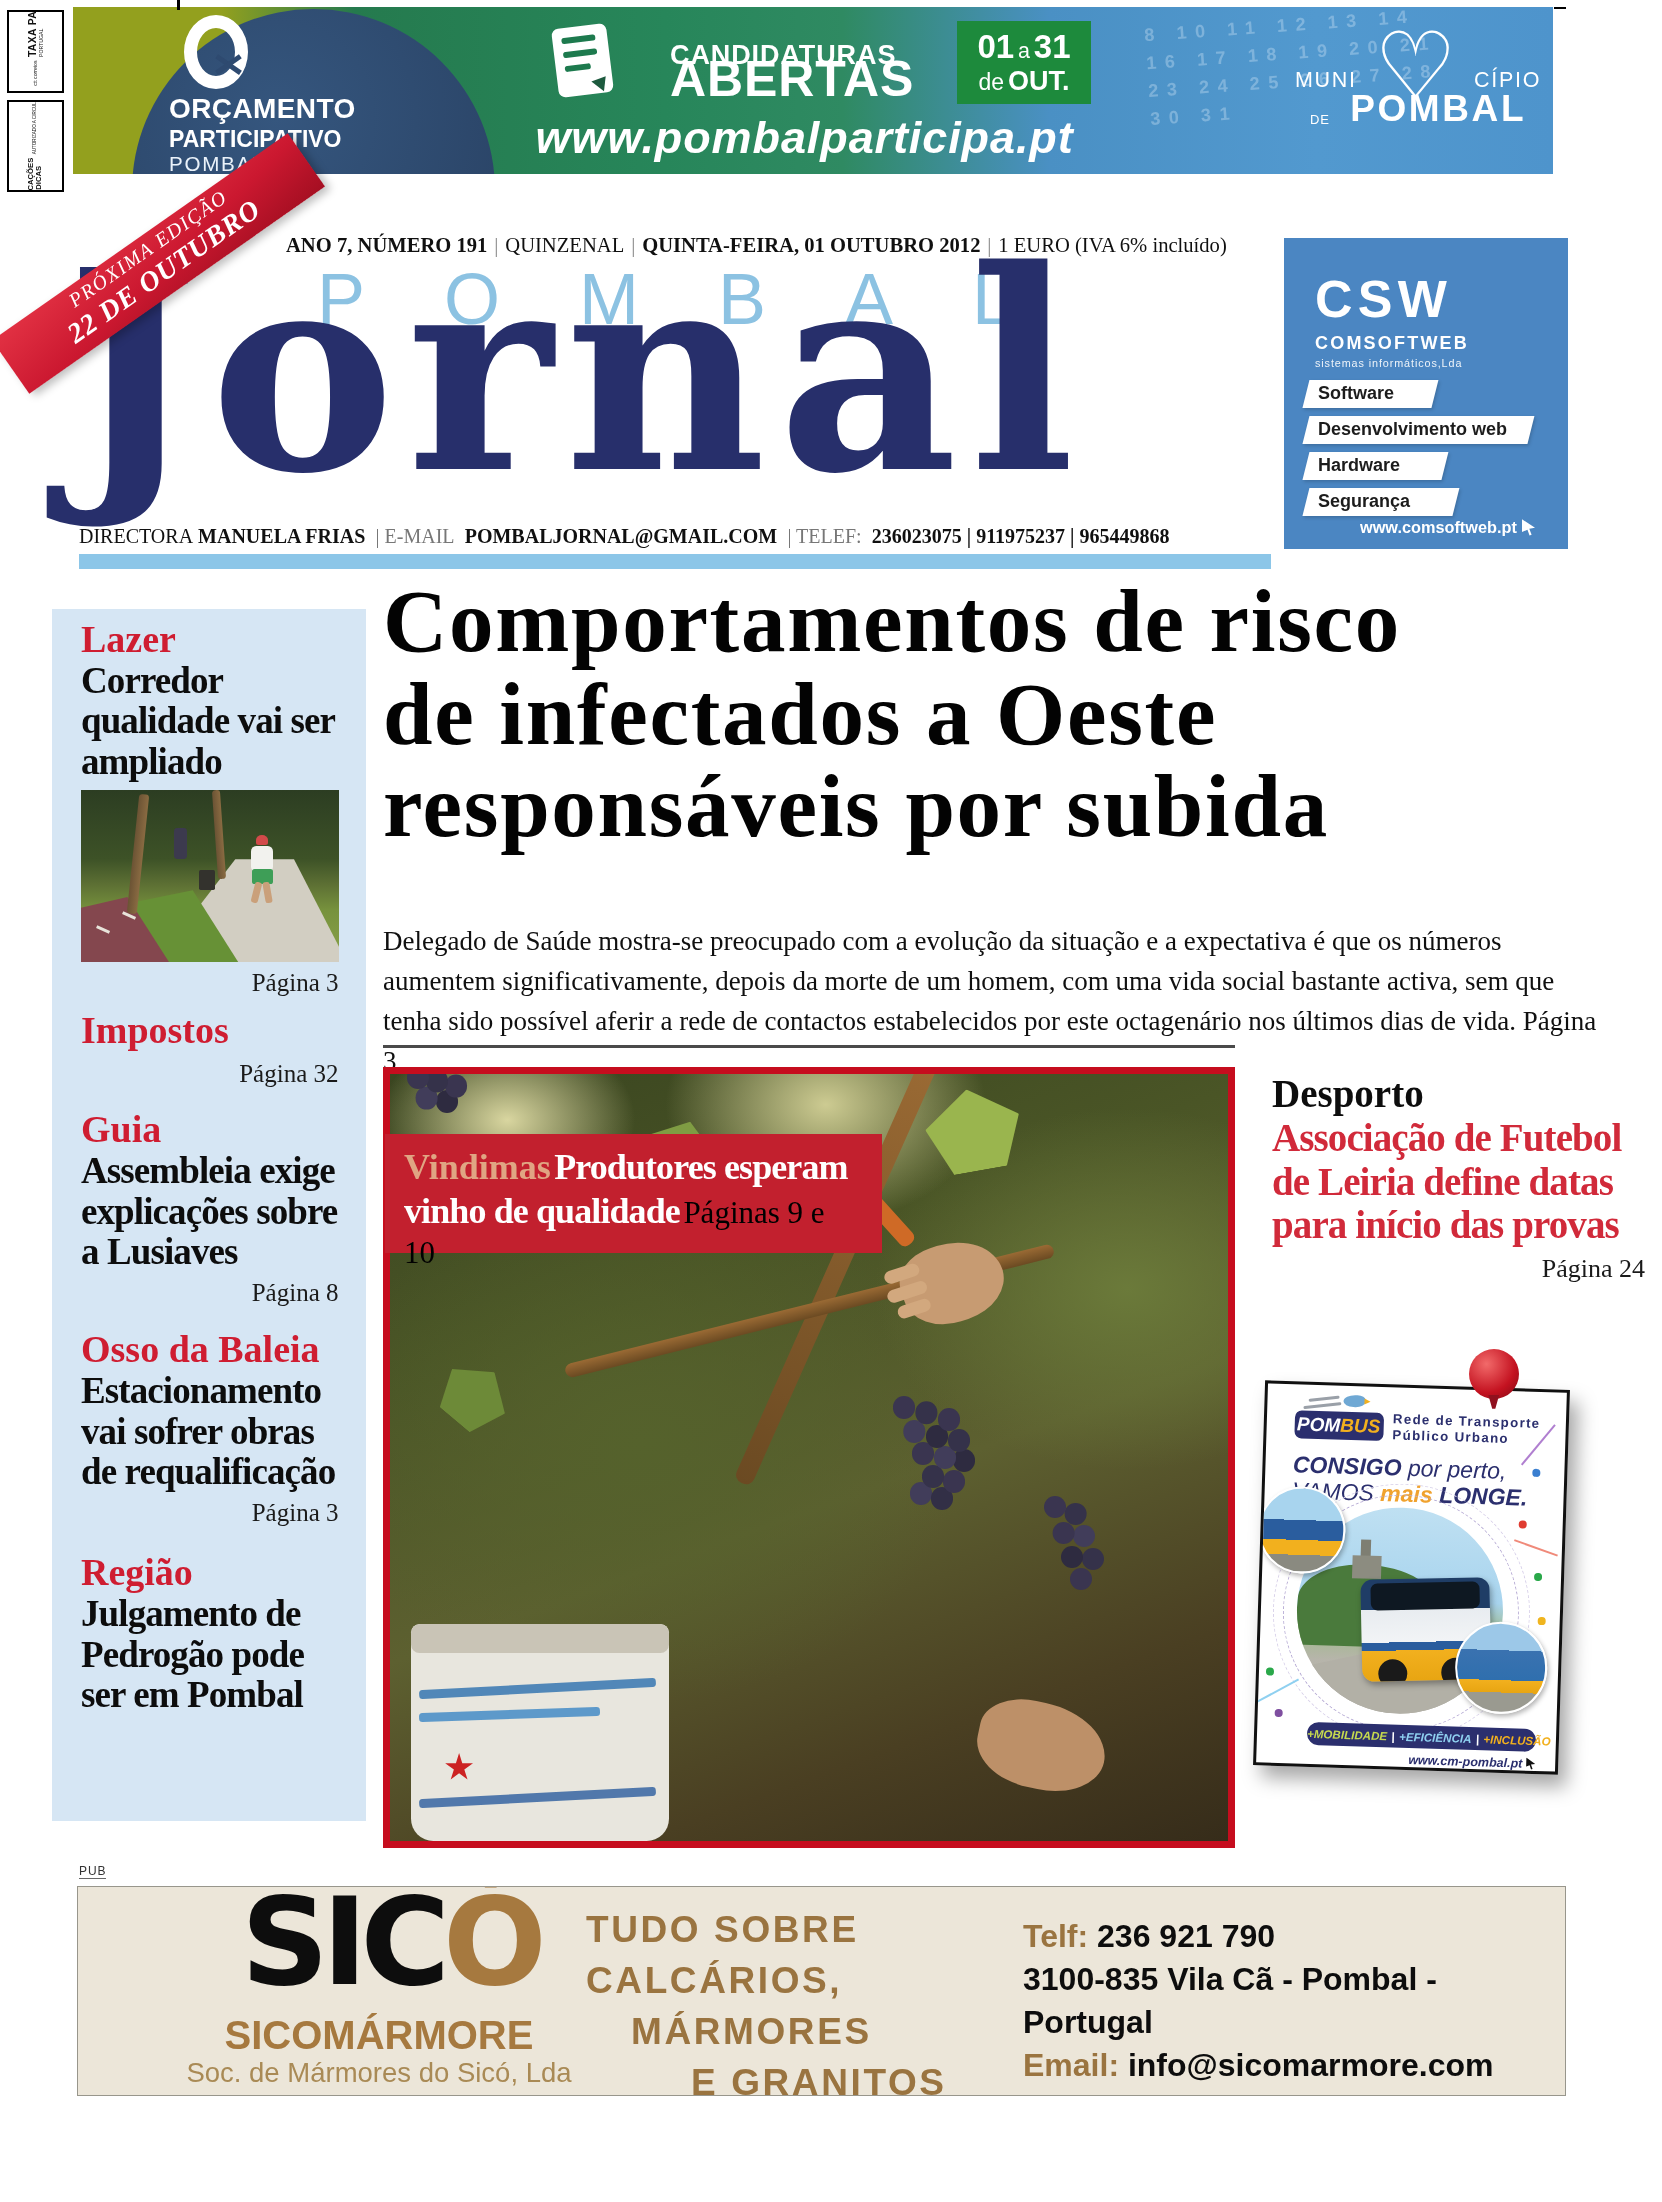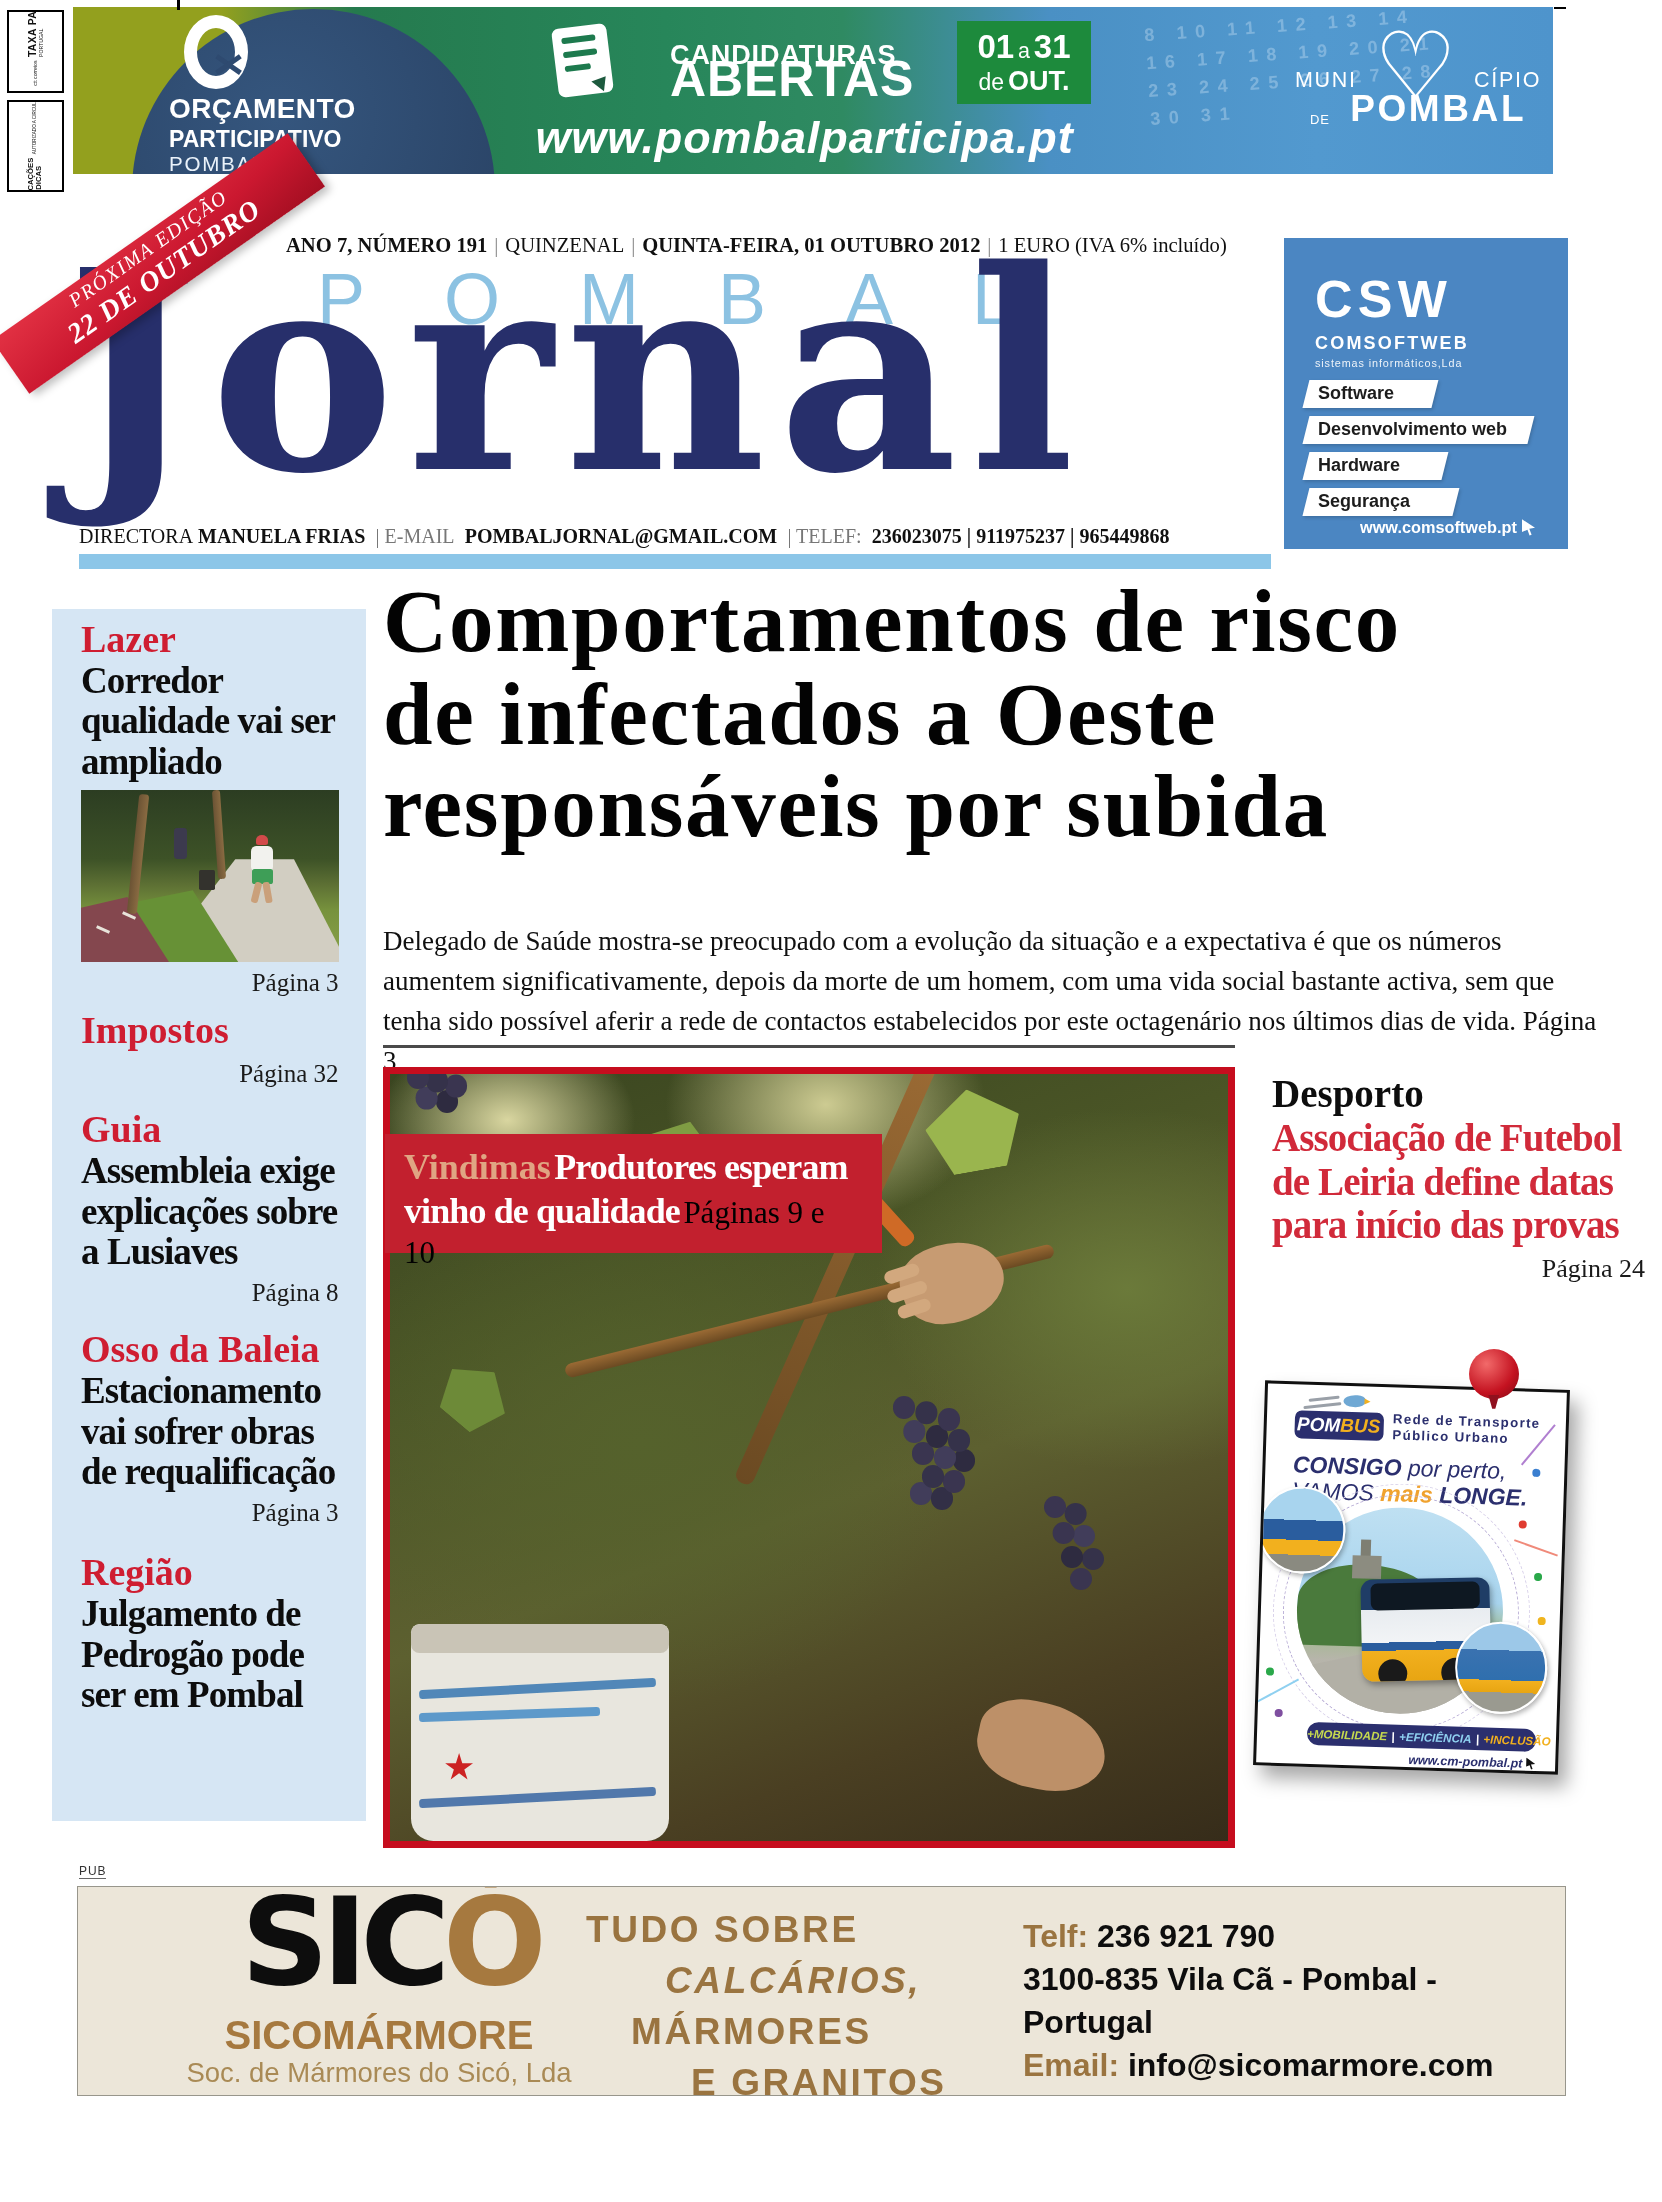--- a/index.html
+++ b/index.html
@@ -216,21 +216,21 @@
   #sico{left:77px;top:1886px;width:1487px;height:208px;background:#ece6d9;border:1.7px solid #98968c;overflow:hidden;}
   #sico-logo{left:163px;top:-12px;font-family:"DejaVu Sans","Liberation Sans",sans-serif;
              font-weight:bold;font-size:122px;letter-spacing:-6.9px;line-height:1.1;}
   .sico-black{color:#0d0d0d;margin-top:18px;} .sico-o{color:#a6793f;}
   #sico-brand{left:103px;top:126px;width:396px;text-align:center;font-family:"Liberation Sans",sans-serif;
               font-weight:bold;font-size:40px;color:#a6793f;letter-spacing:0px;}
   #sico-sub{left:103px;top:170px;width:396px;text-align:center;font-family:"Liberation Sans",sans-serif;
             font-size:27.5px;color:#a98a55;}
   #sico-tag{left:508px;top:17px;font-family:"Liberation Sans",sans-serif;font-weight:bold;
             font-size:37px;color:#9a7440;letter-spacing:2.6px;line-height:1.38;}
-  #sico-tag div:nth-child(2){margin-left:79px;font-style:italic;}
+  #sico-tag div:nth-child(2){}
   #sico-tag div:nth-child(3){margin-left:45px;}
   #sico-tag div:nth-child(4){margin-left:105px;}
   #sico-contact{left:945px;top:27.5px;font-family:"Liberation Sans",sans-serif;font-weight:bold;
                 font-size:32px;color:#0d0d0d;line-height:1.35;}
   .brown{color:#9a7440;}
 </style>
 </head>
 <body>
 
 <div class="page">

